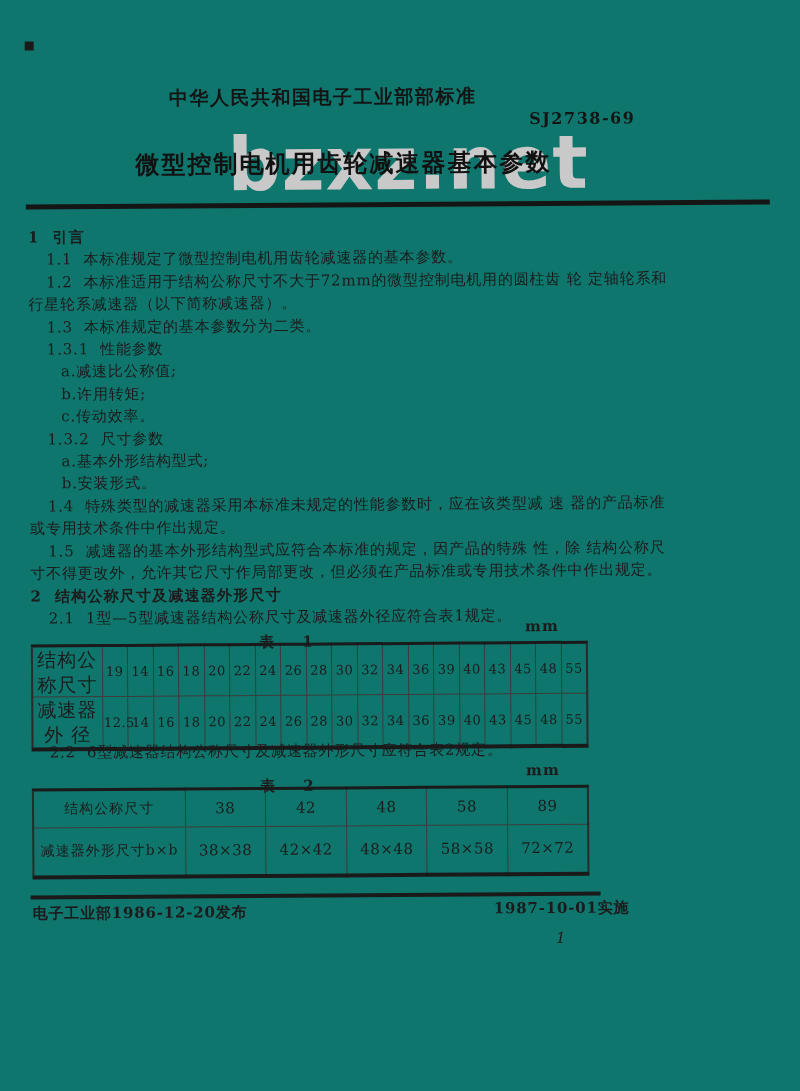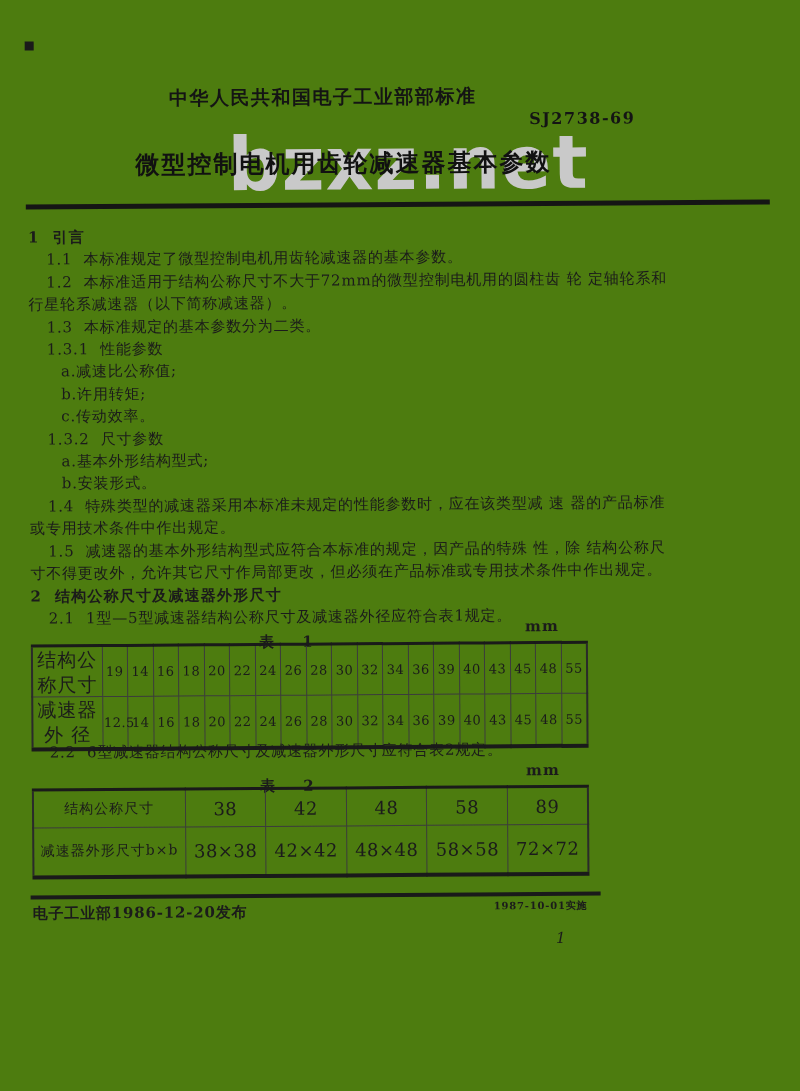--- a/index.html
+++ b/index.html
@@ -1,19 +1,19 @@
 <!DOCTYPE html>
 <html><head>
 <meta charset="utf-8">
 <style>
   * { margin:0; padding:0; box-sizing:border-box; }
   html,body { background:#ffffff; }
   .page {
     position:relative; width:800px; height:1091px; margin:0 auto;
-    background:#4d7c0f; overflow:hidden; color:#1b1b1b;
+    background:#0f766e; overflow:hidden; color:#1b1b1b;
     font-family:"DejaVu Serif", serif;
   }
   .rot { position:absolute; inset:0; transform:rotate(-0.4deg); transform-origin:400px 520px; }
 
   .corner-mark { position:absolute; top:39px; left:28px; width:9px; height:9px; background:#1a1a1a; }
 
   .std-org {
     position:absolute; top:84px; left:172px;
     font-size:19px; font-weight:bold; letter-spacing:1.5px; color:#141414;
   }
@@ -54,25 +54,25 @@
   table.std td {
     border:1px solid #3c3c3c; text-align:center; vertical-align:middle;
     font-size:13px; color:#1b1b1b; padding:0 1px; letter-spacing:0.5px;
   }
   table.t1 td.lab { width:70px; font-size:19px; line-height:1.3; letter-spacing:1px; }
   table.t1 tr.r1 { height:40px; }
   table.t1 tr.r2 { height:45px; }
   table.t2 td.lab { width:152px; font-size:14px; letter-spacing:1px; }
   table.t2 tr.r1 { height:38px; }
   table.t2 tr.r2 { height:49px; }
-  table.t2 td { font-size:18px; }
+  table.t2 td { font-size:15px; }
 
   .rule-bottom { position:absolute; top:893px; left:28px; width:570px; height:4px; background:#1a1a1a; }
   .f-issued { position:absolute; top:902px; left:30px; font-size:15px; font-weight:bold; letter-spacing:0.8px; }
-  .f-impl { position:absolute; top:900px; left:491px; font-size:10px; font-weight:bold; letter-spacing:0.8px; }
+  .f-impl { position:absolute; top:900px; left:491px; font-size:15px; font-weight:bold; letter-spacing:0.8px; }
   .f-page { position:absolute; top:930px; left:553px; font-size:15px; font-style:italic; font-family:"DejaVu Serif", serif; }
 </style>
 </head>
 <body>
 
 <div class="page">
   <div class="rot">
 
     <div class="corner-mark"></div>
 

